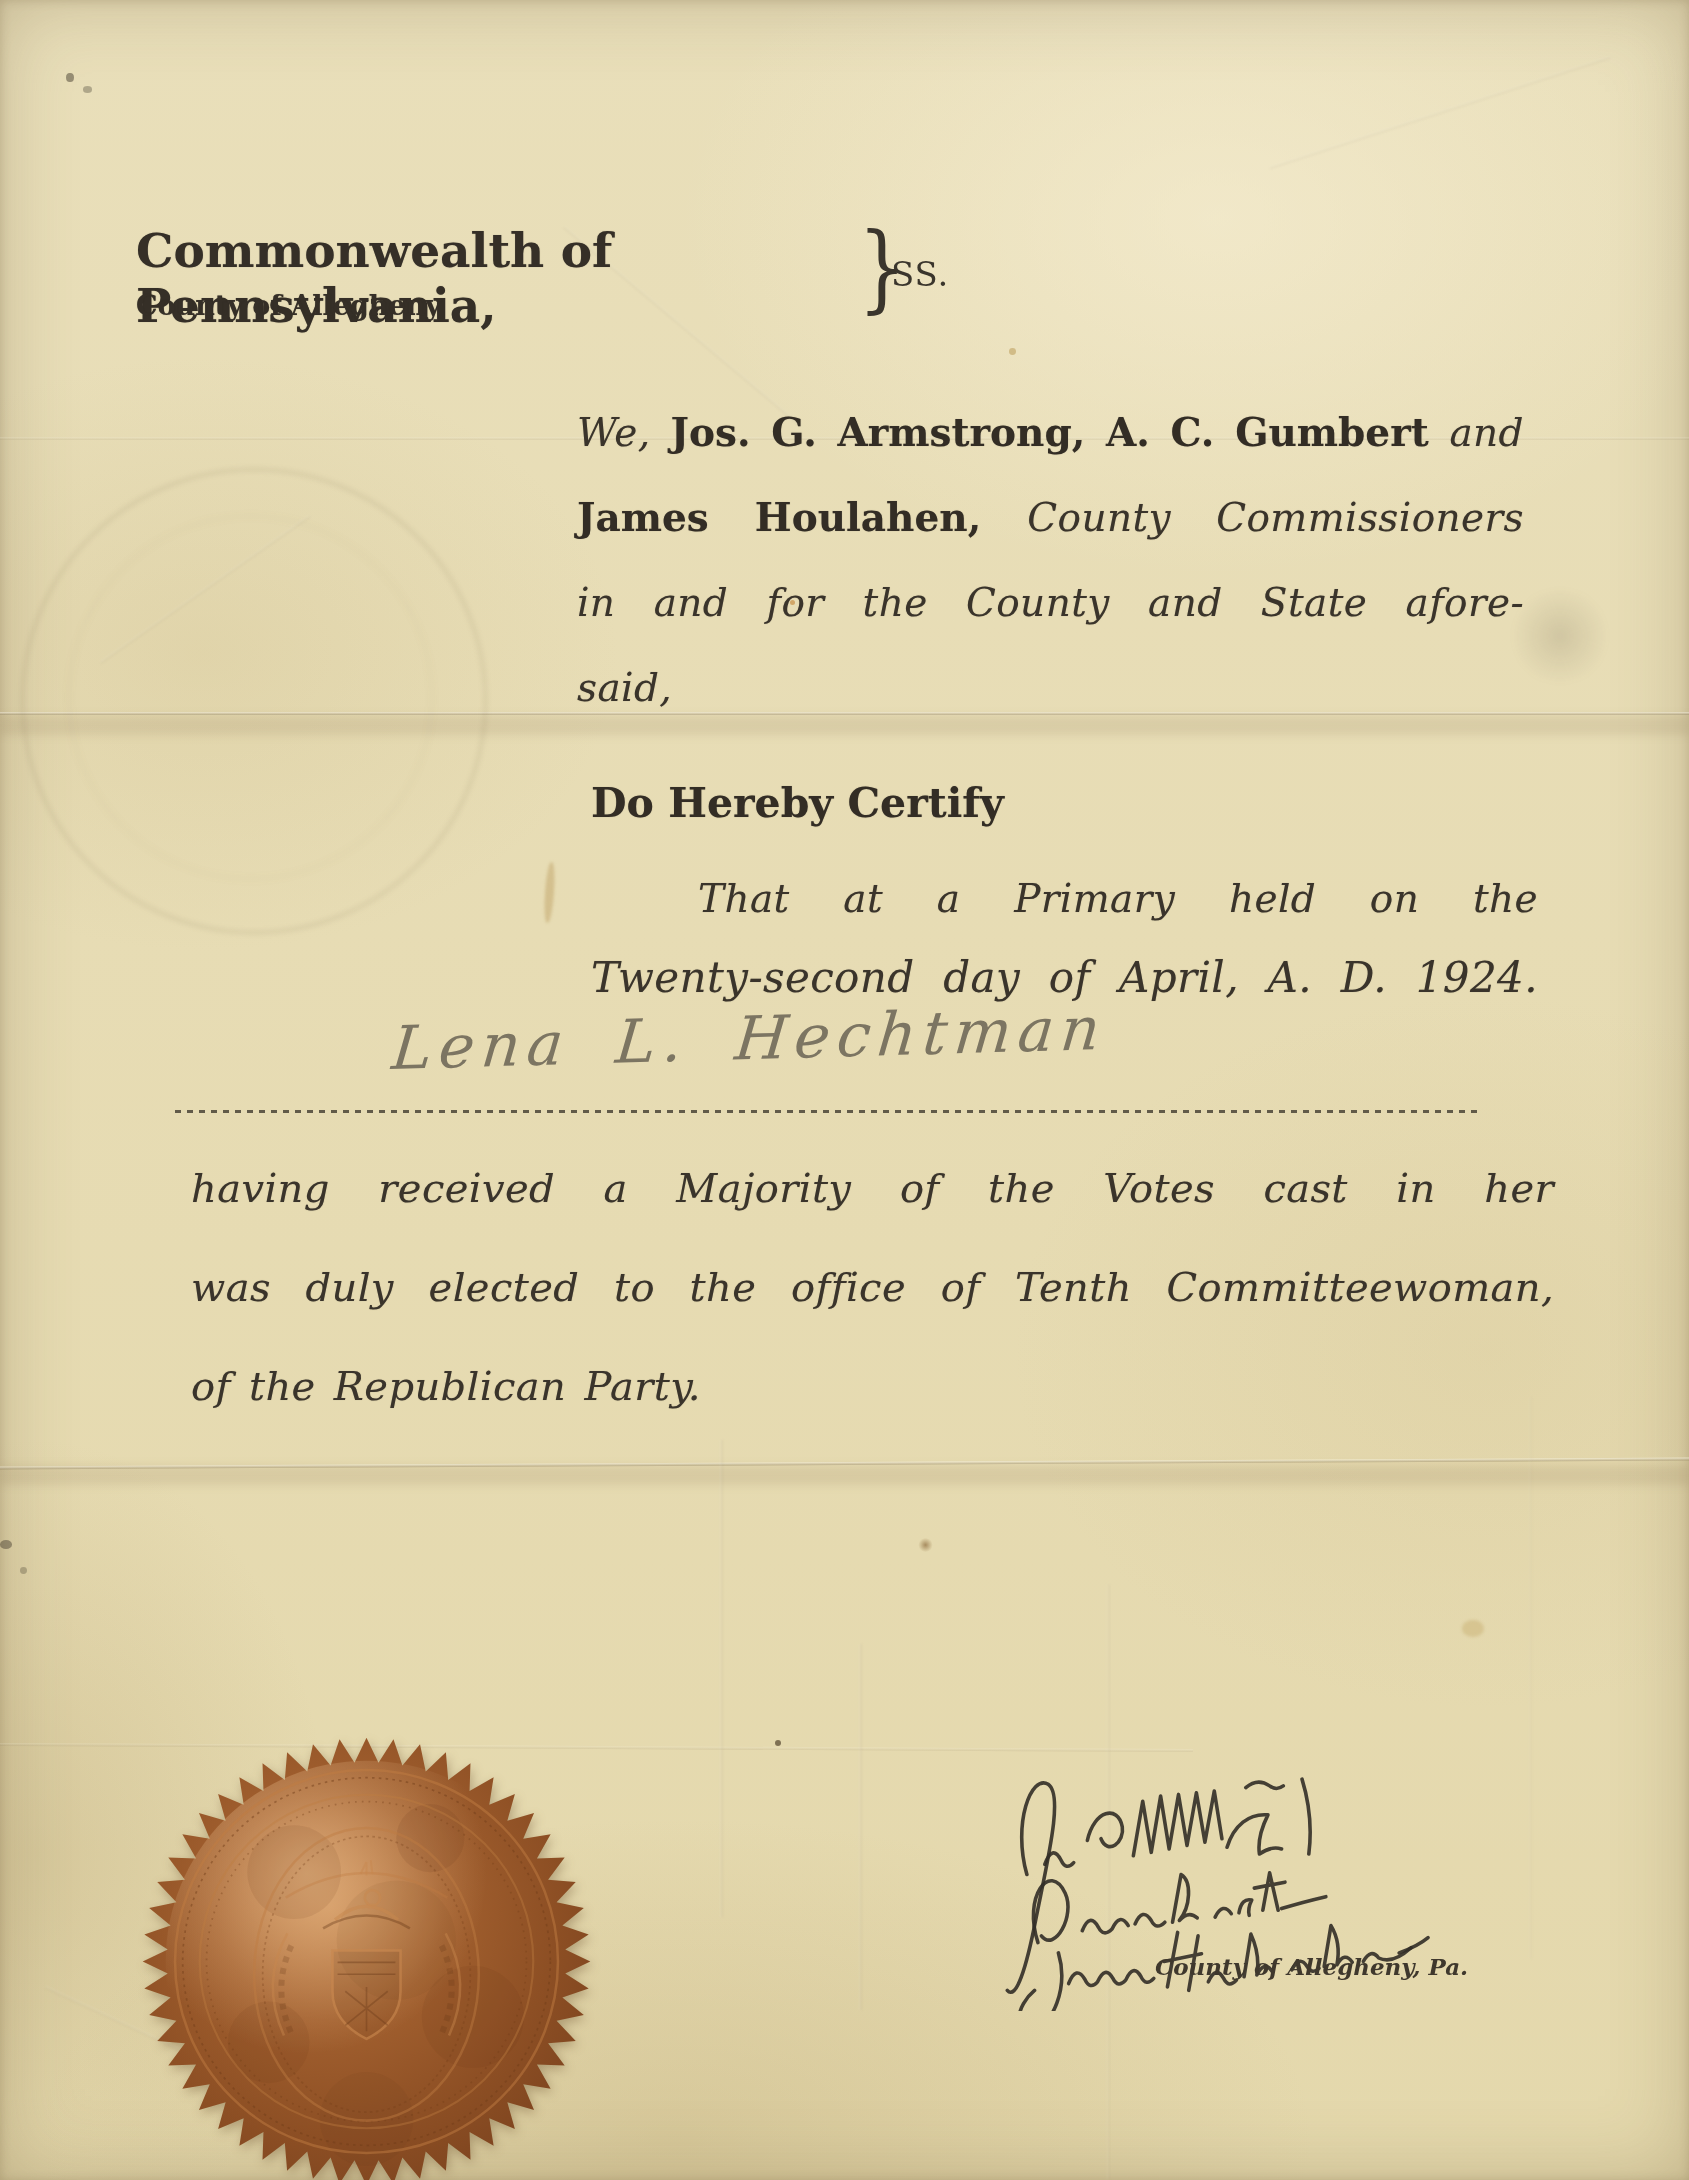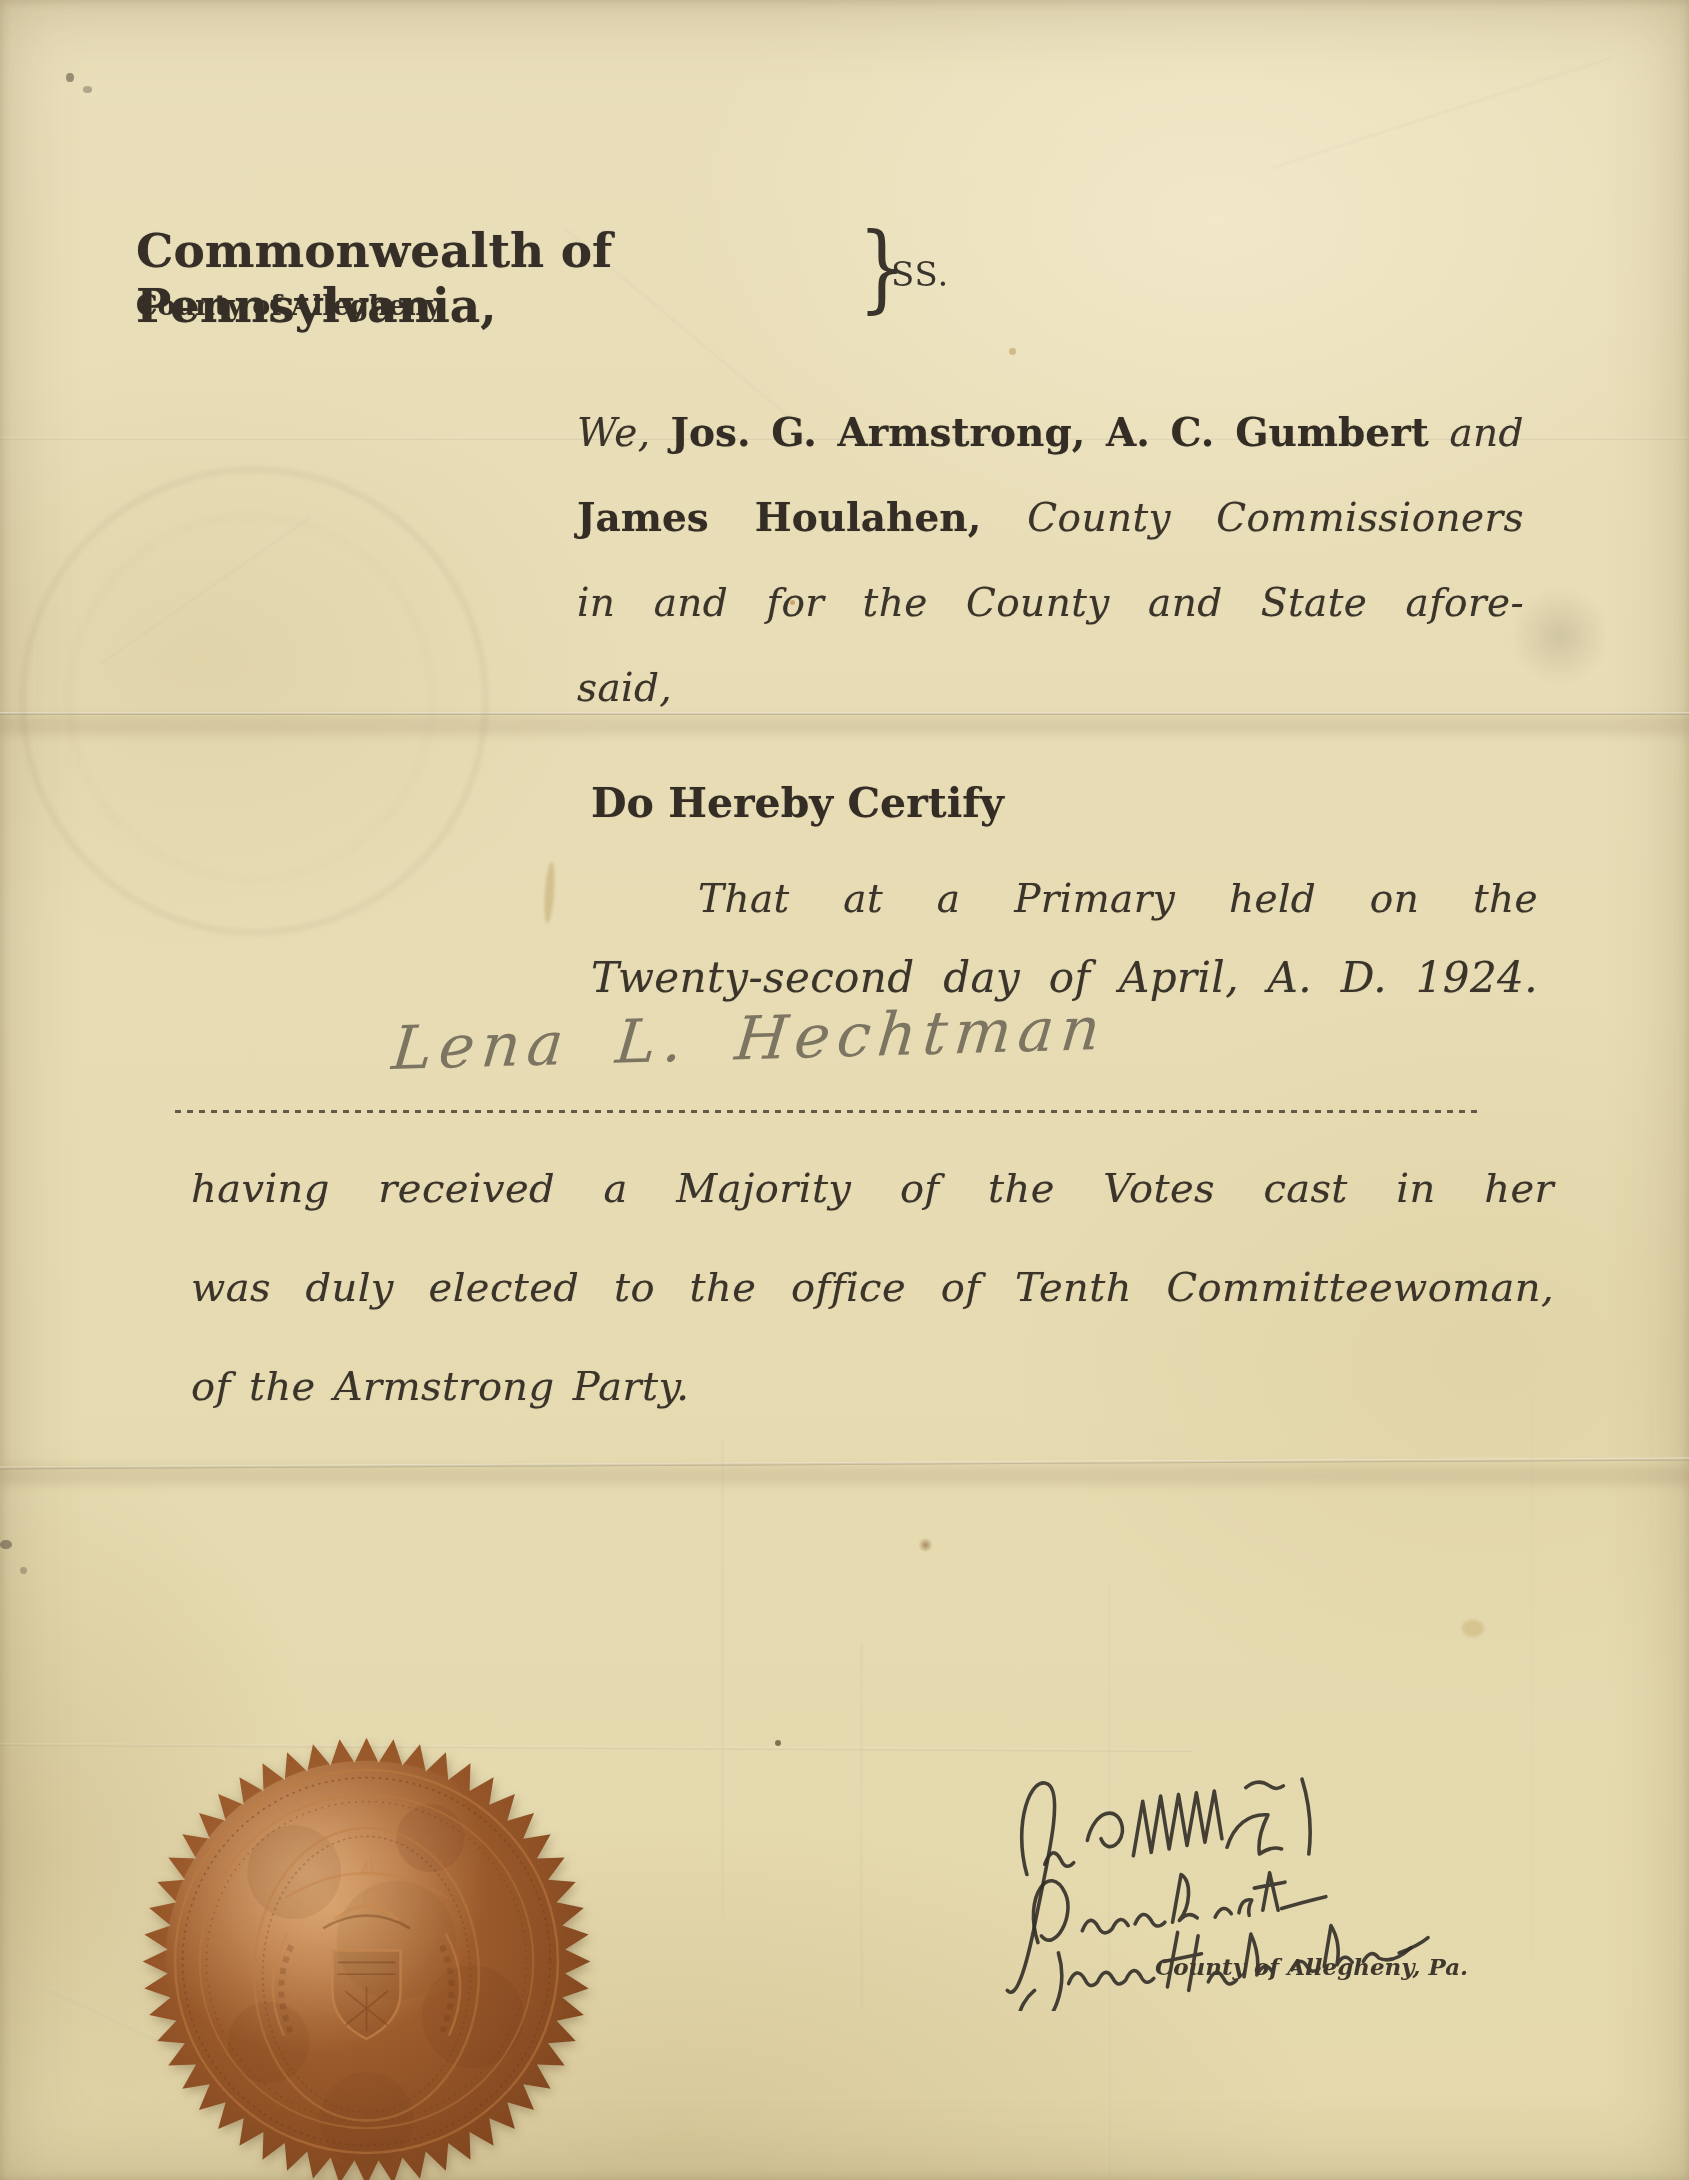--- a/index.html
+++ b/index.html
@@ -97,21 +97,21 @@
   <div class="abs heading-bl" style="left:591px;top:779px;">Do Hereby Certify</div>
   <div class="abs body-line jline" style="left:698px;top:856px;width:840px;">That at a Primary held on the</div>
   <div class="abs body-line jline" style="left:591px;top:935px;width:947px;font-size:42px;">Twenty-second day of April, A. D. 1924.</div>
 
   <div class="abs handwriting" style="left:366px;top:1003px;width:767px;text-align:center;">Lena L. Hechtman</div>
   <div class="abs dotted-rule" style="left:175px;top:1110px;width:1303px;"></div>
 
   <div class="abs" style="left:191px;top:1139px;width:1363px;">
     <div class="body-line jline" style="line-height:99px;font-size:40px;">having received a Majority of the Votes cast in her</div>
     <div class="body-line jline" style="line-height:99px;font-size:40px;">was duly elected to the office of Tenth Committeewoman,</div>
-    <div class="body-line" style="line-height:99px;font-size:40px;">of the Armstrong Party.</div>
+    <div class="body-line" style="line-height:99px;font-size:40px;">of the Republican Party.</div>
   </div>
 
 
   <svg id="seal-svg" class="abs" style="left:141px;top:1736px;filter:drop-shadow(2.6px 4.3px 5.1px rgba(90,60,30,.35));" width="451" height="451" viewBox="0 0 530 530" aria-label="embossed-foil-county-seal">
     <defs>
       <radialGradient id="copperGrad" cx="42%" cy="38%" r="72%">
         <stop offset="0%" stop-color="#c0814a"></stop>
         <stop offset="35%" stop-color="#a2602f"></stop>
         <stop offset="70%" stop-color="#8d4f24"></stop>
         <stop offset="100%" stop-color="#7a421e"></stop>

